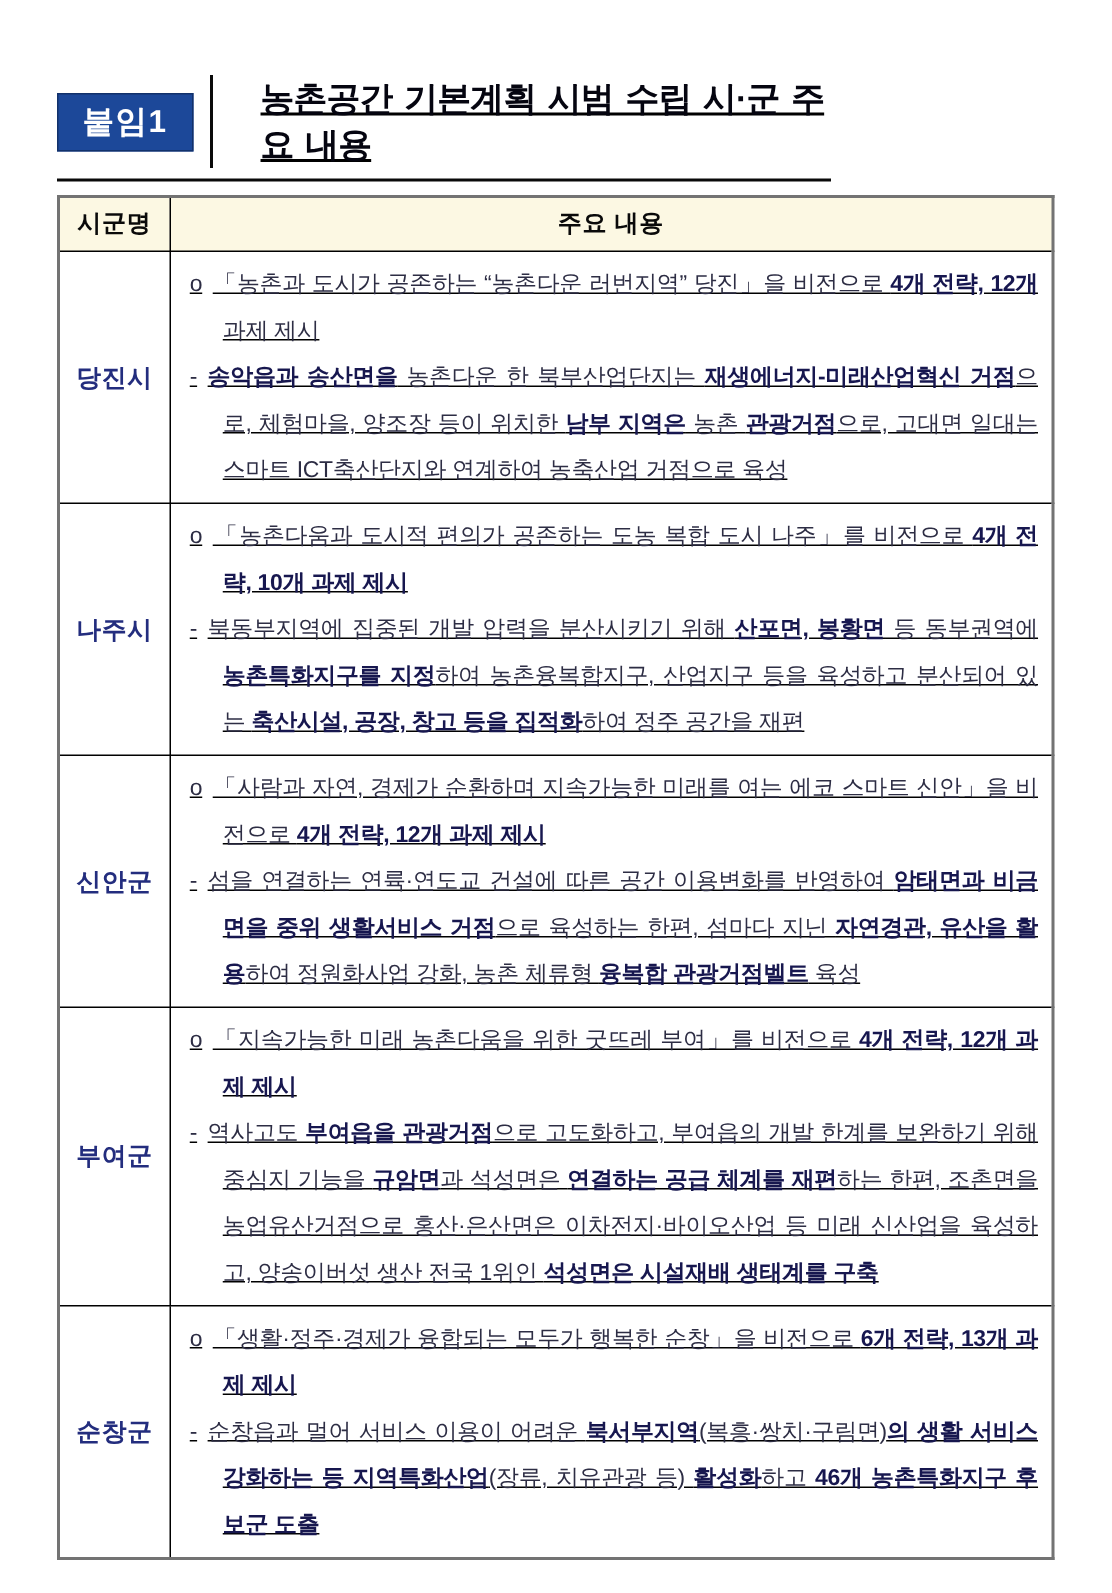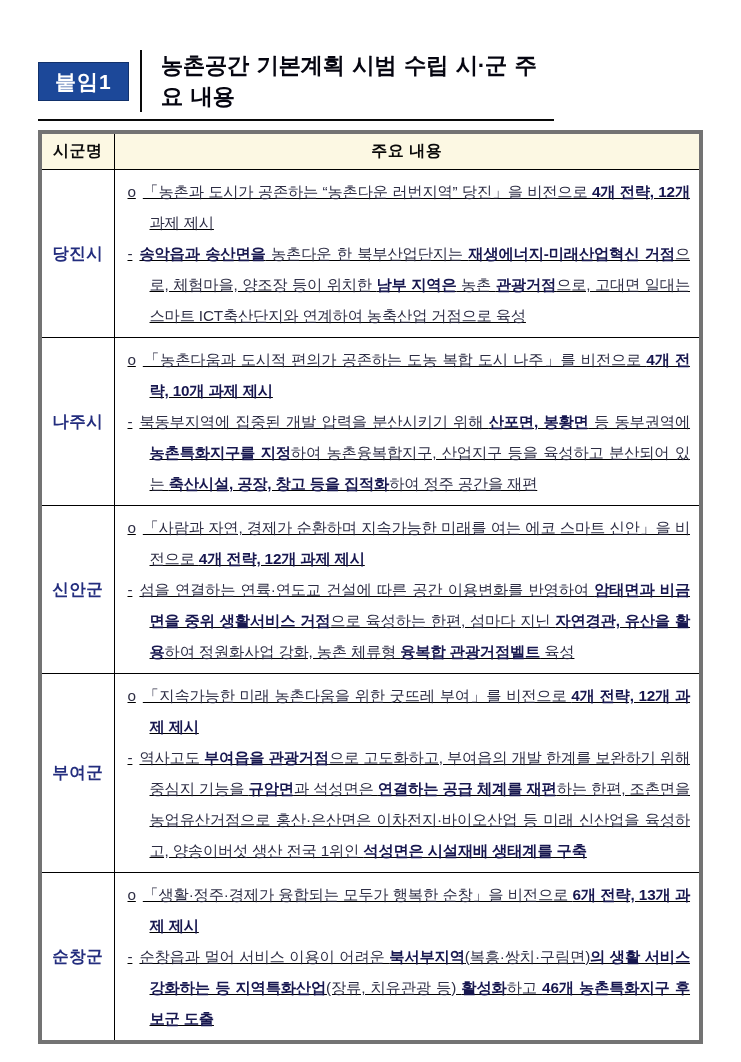--- a/index.html
+++ b/index.html
@@ -23,32 +23,32 @@
   .badge {
     background: var(--badge-bg, #1c4899);
     color: var(--badge-text, #fff);
     font-weight: bold; font-size: 21px;
     padding: 8px 16px; align-self: center;
     letter-spacing: 1px; line-height: 1;
     border: 1.5px solid #12316b;
   }
   .title-box {
     border-left: 2.5px solid #0a0a0a;
-    margin-left: 11px; padding-left: 19px;
-    display: flex; flex: 1;
+    margin-left: 11px; padding-left: 32px;
+    display: flex; flex: 1; text-decoration: underline;
   }
   .title {
     margin: 0; font-size: 22.5px; font-weight: 800;
     color: var(--title-color, #050510);
     letter-spacing: -0.5px; word-spacing: 2px;
   }
   
   .main-table {
     border-collapse: collapse; width: 665px;
-    table-layout: fixed; border: 4px solid #737373; padding-left: 28px;
+    table-layout: fixed; border: 2px solid #737373; padding-left: 28px;
   }
   .main-table th, .main-table td { border: 1.5px solid #000; }
   .col-name { width: 74px; }
   .main-table thead th {
     background: var(--header-bg, #fcf8e3);
     color: #0a0a0a; font-size: 16px; font-weight: bold;
     height: 33px; text-align: center; letter-spacing: 0.5px;
   }
   td.row-label {
     text-align: center; vertical-align: middle;

